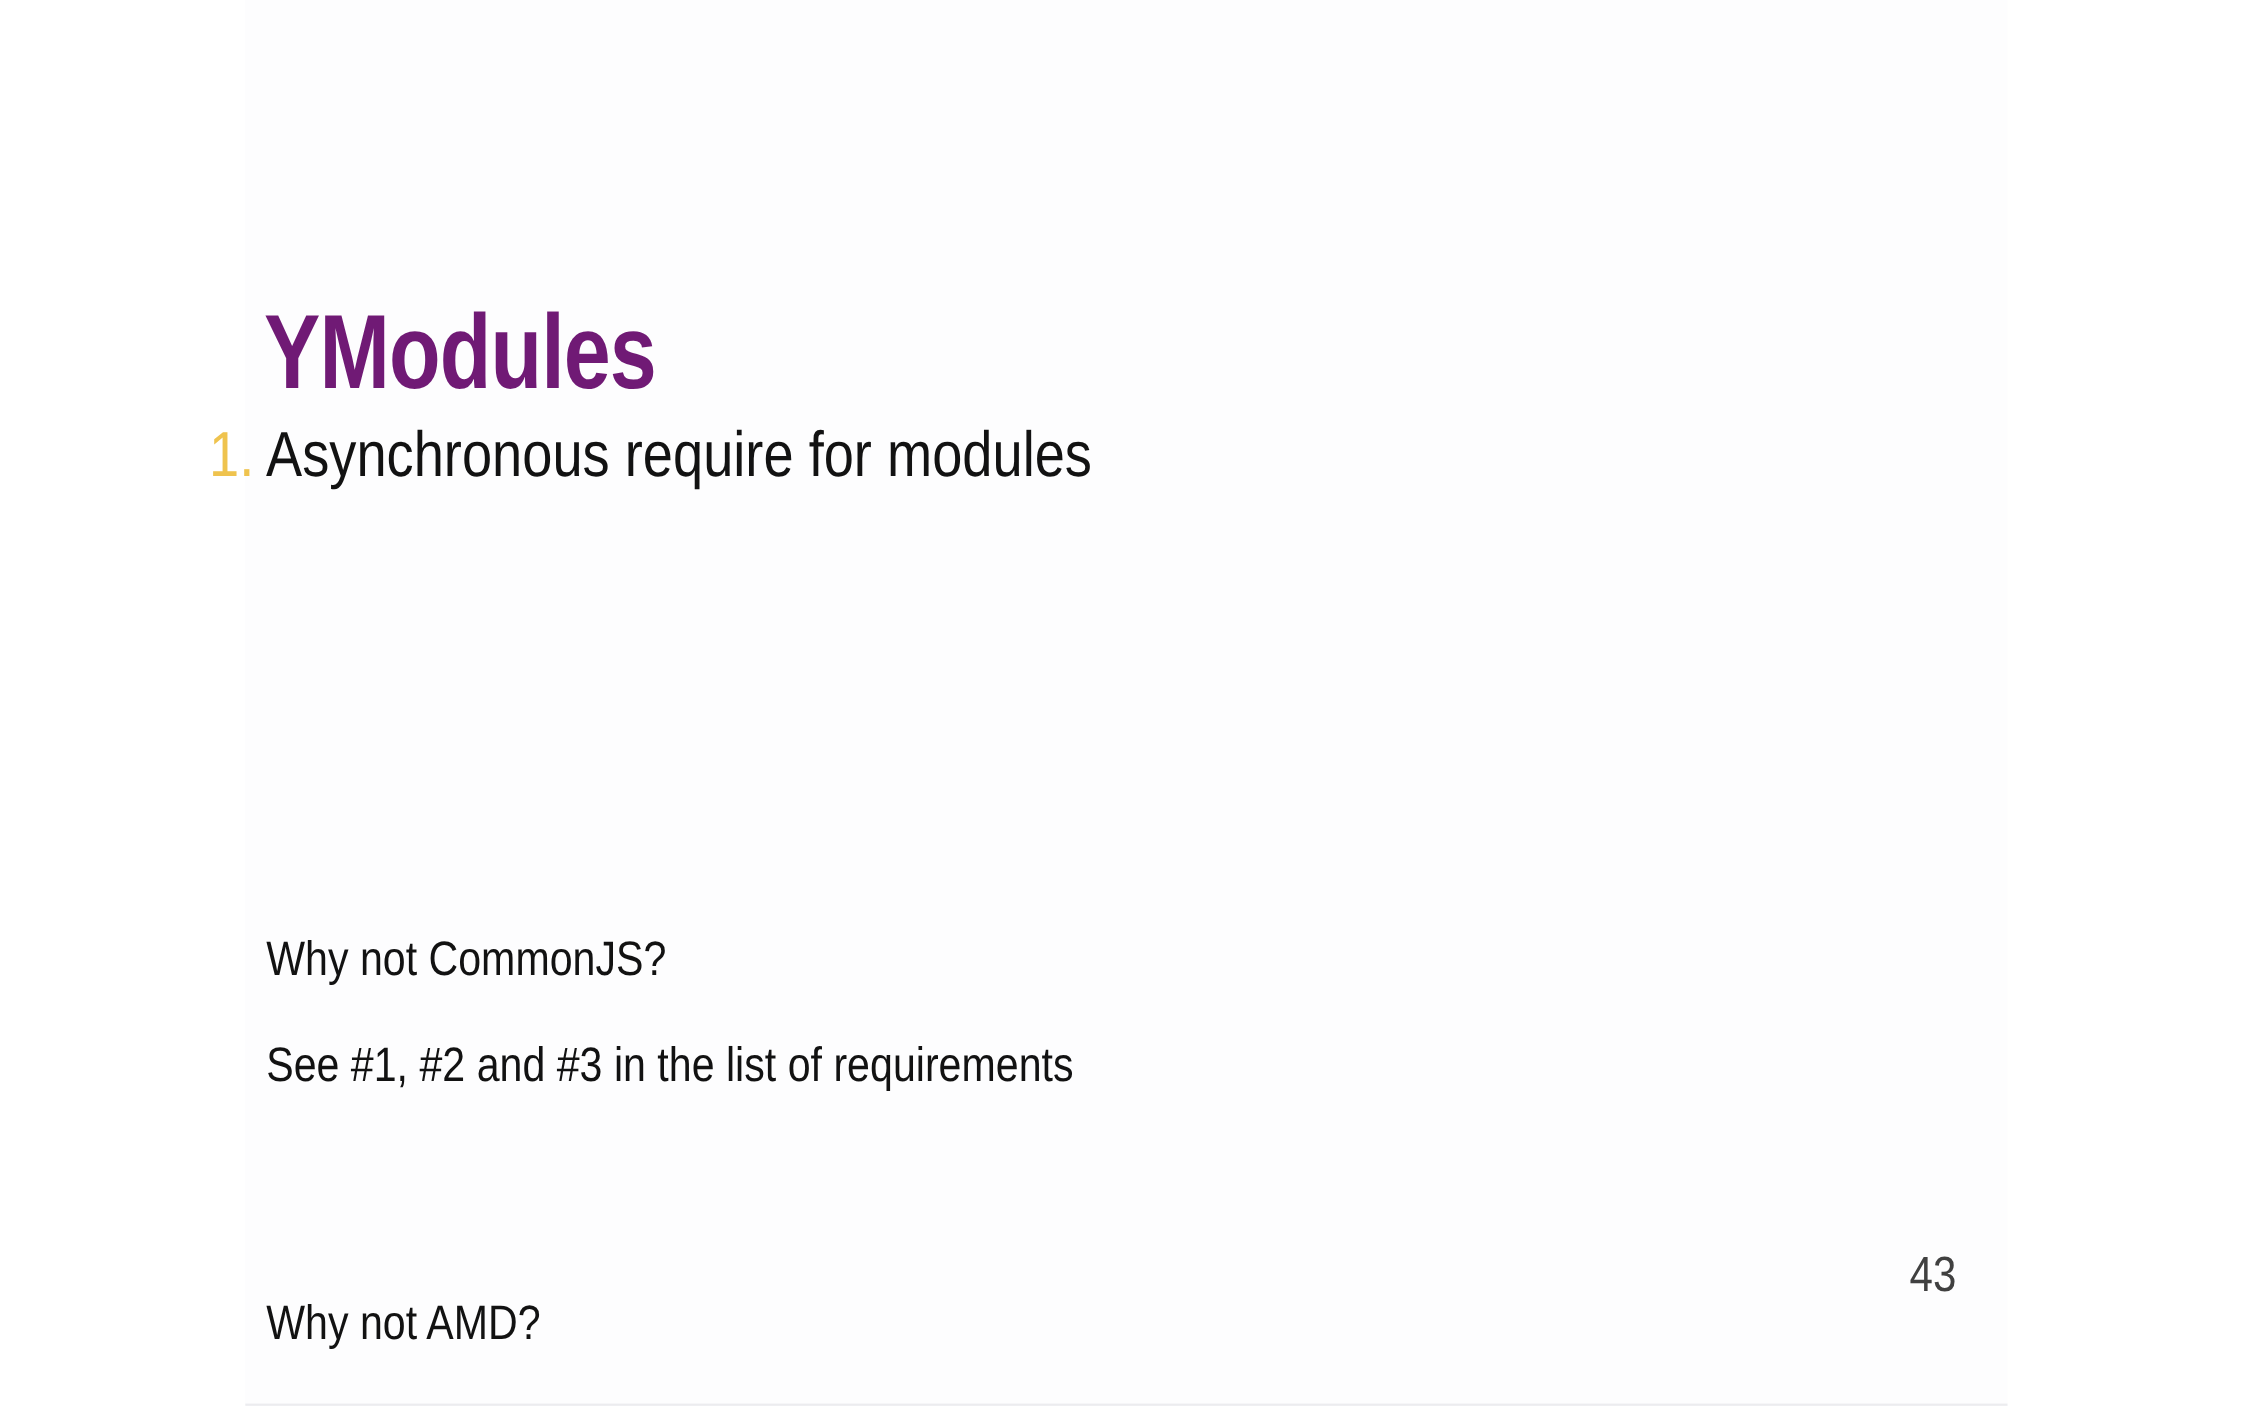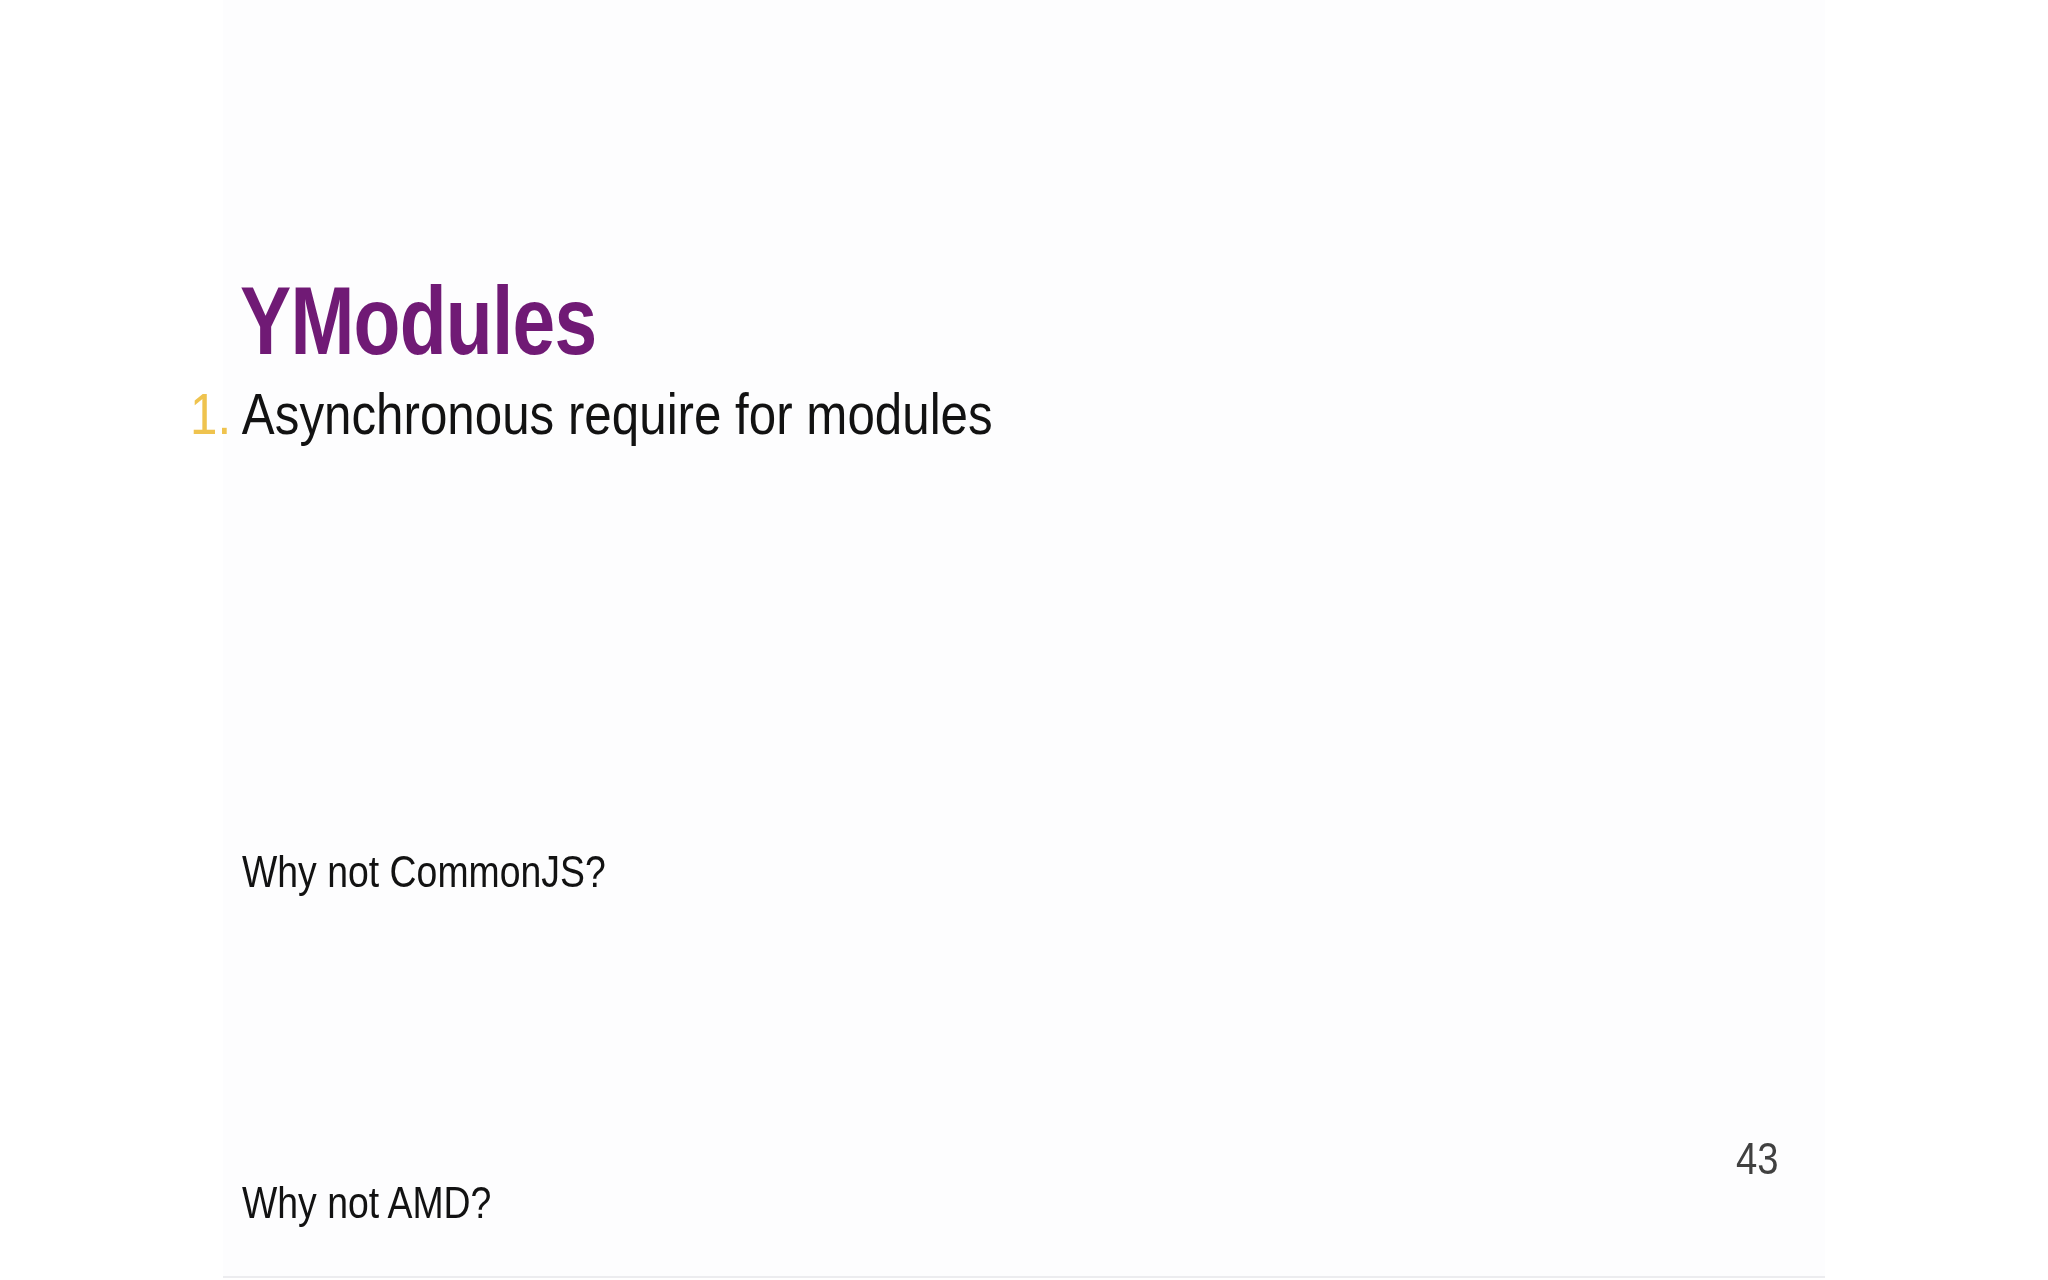--- a/index.html
+++ b/index.html
@@ -94,17 +94,18 @@
   <div class="slide-area"></div>
 
   <h1 class="layer title"><span class="cond-title">YModules</span></h1>
 
   <ol class="layer req-list">
     <li><span class="cond"><span class="num">1.</span><span>Asynchronous require for modules</span></span></li>
   </ol>
 
   <p class="layer para para-1"><span class="cond">Why not CommonJS?</span></p>
 
+  <p class="layer para para-2"><span class="cond">See #1, #2 and #3 in the list of requirements</span></p>
 
   <p class="layer para para-3"><span class="cond">Why not AMD?</span></p>
 
   <div class="layer page-number"><span class="cond">43</span></div>
 </div>
 
 </body></html>

